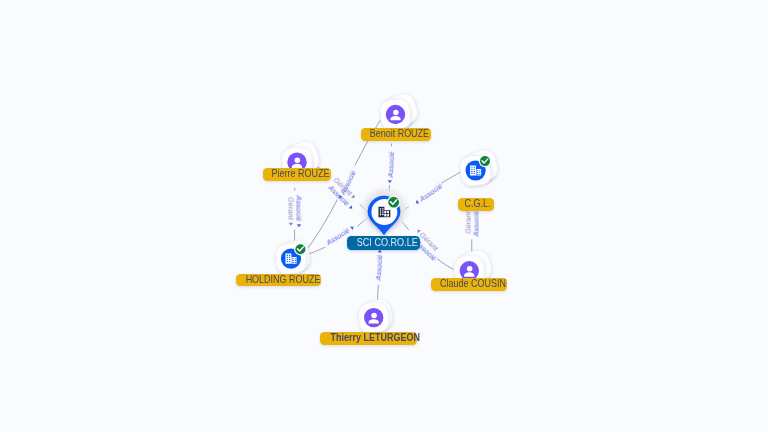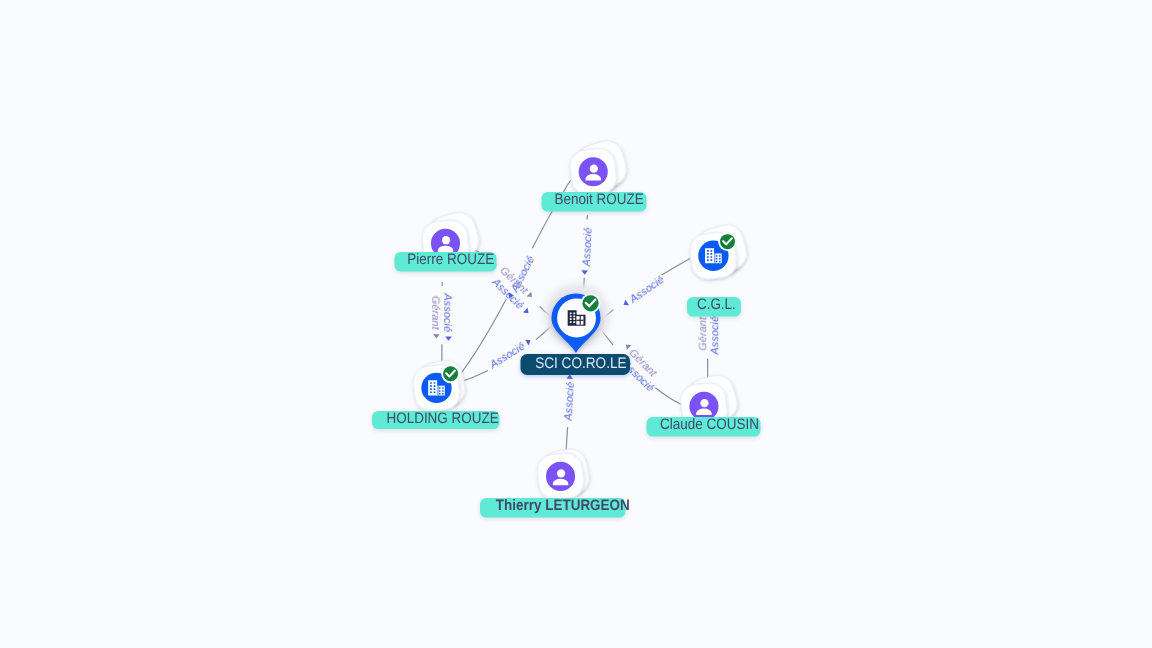--- a/index.html
+++ b/index.html
@@ -1,26 +1,26 @@
 <!DOCTYPE html>
 <html><head>
 <meta charset="utf-8">
 <style>
   html,body{margin:0;padding:0;}
   body{width:768px;height:432px;background:#fafbfe;overflow:hidden;
        font-family:"Liberation Sans",sans-serif;}
   #stage{position:relative;width:768px;height:432px;background:#fafbfe;}
   #edges,#nodesvg{position:absolute;left:0;top:0;}
   #nodes{position:absolute;left:0;top:0;width:768px;height:432px;}
-  .nlabel{position:absolute;background:#5eead4;border-radius:4.2px;
+  .nlabel{position:absolute;background:#eab308;border-radius:4.2px;
     color:#43486a;font-size:10.1px;line-height:12.7px;white-space:nowrap;
     padding:0 5.3px;box-shadow:0 1.2px 3px rgba(70,80,130,.17);
     -webkit-font-smoothing:antialiased;}
   .nlabel > span{display:inline-block;transform:scaleX(.89);transform-origin:50% 50%;}
-  .nlabel.focus{background:#0c4a6e;color:#d8e8ff;font-size:10.2px;
+  .nlabel.focus{background:#0369a1;color:#d8e8ff;font-size:10.2px;
      line-height:14.3px;padding:0 6.1px;border-radius:4.4px;
      box-shadow:0 1px 3px rgba(20,86,232,.3);}
   .elabel{position:absolute;font-size:7.2px;font-style:italic;white-space:nowrap;
      transform-origin:0 50%;letter-spacing:.1px;
      -webkit-font-smoothing:antialiased;text-rendering:geometricPrecision;
      will-change:transform;}
 </style>
 </head>
 <body>
 
@@ -207,17 +207,17 @@
       <div class="elabel" style="color: rgb(78, 96, 224); left: 426.211px; top: 245.615px; transform: translateX(-50%) rotate(43.9353deg); transform-origin: 50% 50%;">Associé</div>
       <div class="elabel" style="color: rgb(78, 96, 224); left: 378.729px; top: 263.372px; transform: translateX(-50%) rotate(-86.2179deg); transform-origin: 50% 50%;">Associé</div>
       <div class="elabel" style="color: rgb(138, 135, 189); left: 290.989px; top: 204.36px; transform: translateX(-50%) rotate(90.2835deg); transform-origin: 50% 50%;">Gérant</div>
       <div class="elabel" style="color: rgb(78, 96, 224); left: 299.089px; top: 204.4px; transform: translateX(-50%) rotate(90.2835deg); transform-origin: 50% 50%;">Associé</div>
       <div class="elabel" style="color: rgb(138, 135, 189); left: 467.821px; top: 217.914px; transform: translateX(-50%) rotate(-90.0949deg); transform-origin: 50% 50%;">Gérant</div>
       <div class="elabel" style="color: rgb(78, 96, 224); left: 476.123px; top: 219.057px; transform: translateX(-50%) rotate(-90.0989deg); transform-origin: 50% 50%;">Associé</div>
       <div class="nlabel focus" style="width: 60.965px; left: 347.33px; top: 235.852px;"><span>SCI CO.RO.LE</span></div>
       <div class="nlabel" style="width: 59.4214px; left: 360.9px; top: 128.348px;"><span>Benoit ROUZE</span></div>
       <div class="nlabel" style="width: 57.9056px; left: 262.758px; top: 168px; text-align: right;"><span>Pierre ROUZE</span></div>
       <div class="nlabel" style="width: 25.963px; left: 457.727px; top: 186.348px; margin-top: 12px;"><span>C.G.L.</span></div>
-      <div class="nlabel" style="width: 74.8712px; left: 248px; top: 273.648px;"><span>HOLDING ROUZE</span></div>
+      <div class="nlabel" style="width: 74.8712px; left: 236px; top: 273.648px;"><span>HOLDING ROUZE</span></div>
       <div class="nlabel" style="width: 65.9156px; left: 430.75px; top: 278px;"><span>Claude COUSIN</span></div>
       <div class="nlabel" style="width: 86.3578px; left: 320px; top: 332.348px; font-weight: bold;"><span>Thierry LETURGEON</span></div>
     </div>
 </div>
 
 </body></html>

